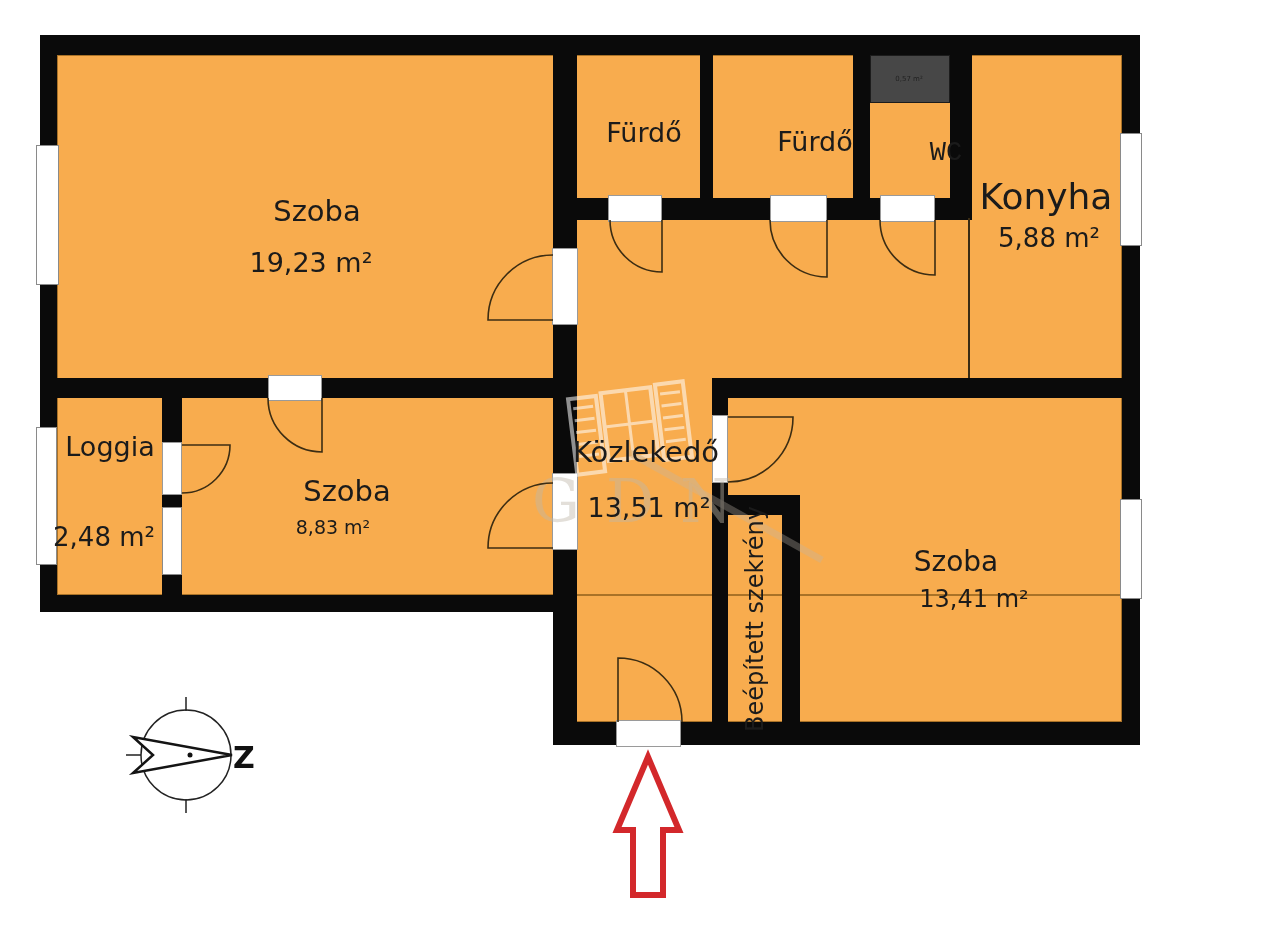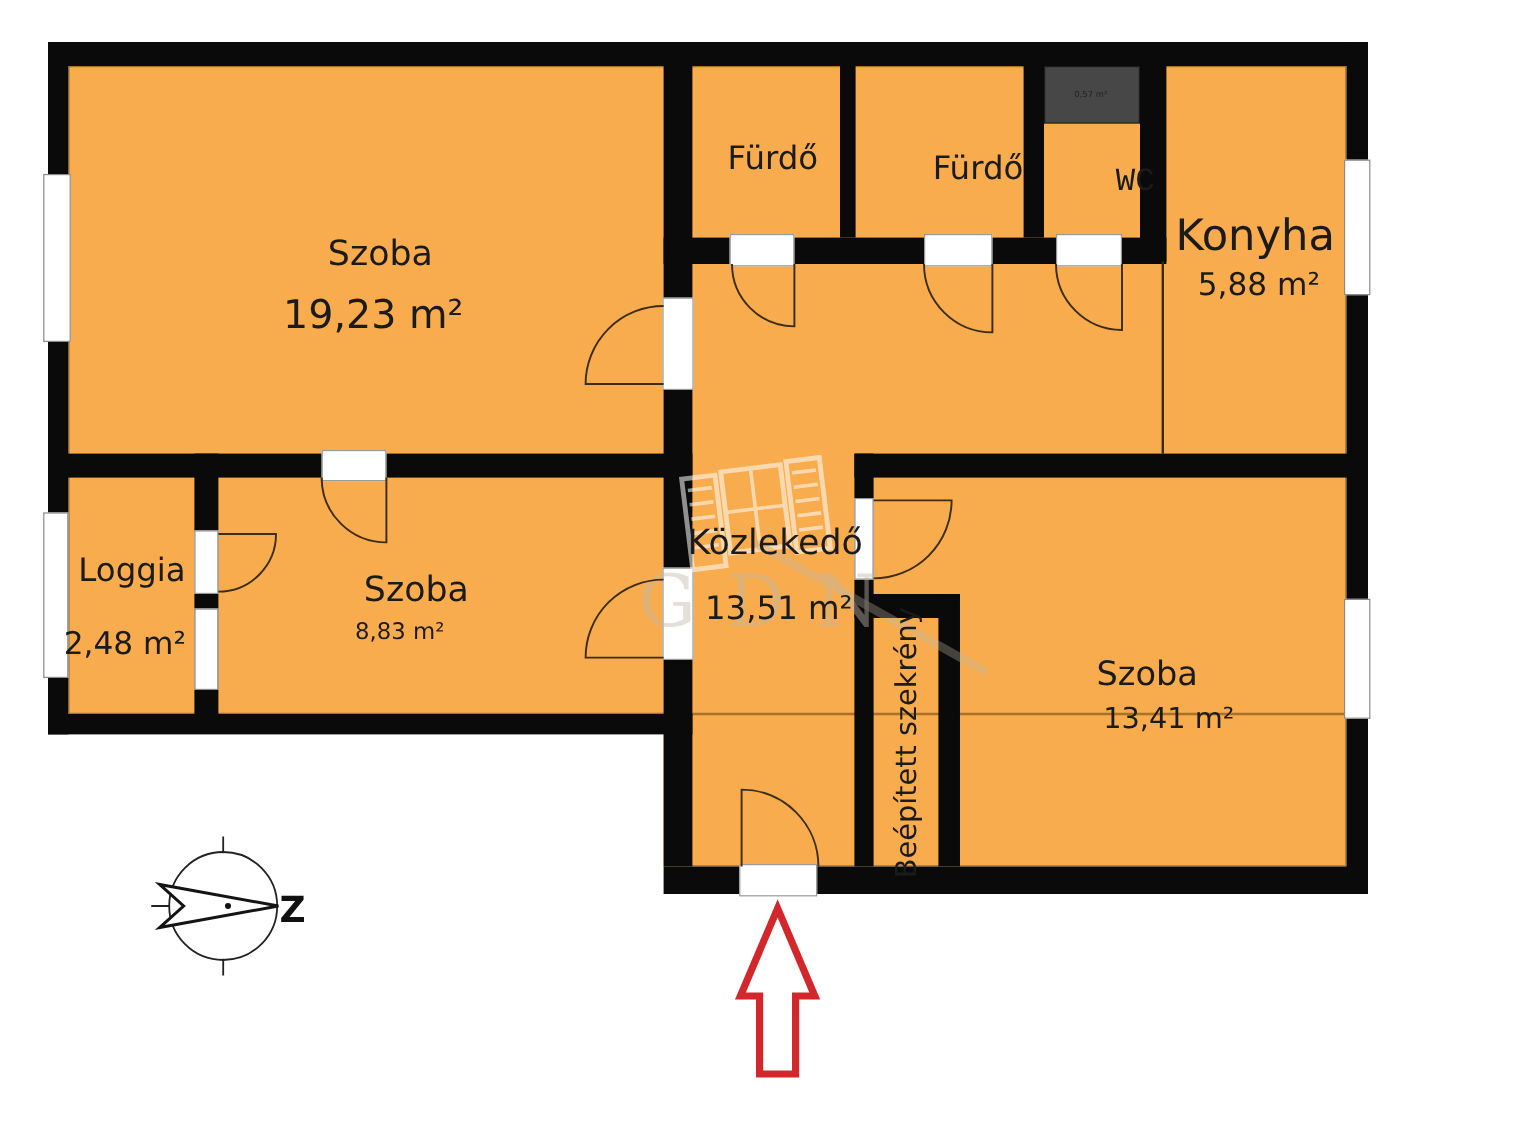--- a/index.html
+++ b/index.html
@@ -101,35 +101,35 @@
       <path class="compass-line" d="M186 697 L186 711 M186 799 L186 813 M126 755 L141 755"></path>
       <polygon class="compass-arrow" points="232,755 133,737 153,755 133,773"></polygon>
       <circle cx="190" cy="755" r="2.5" fill="#111"></circle>
       <text class="compass-letter" x="233" y="768">Z</text>
     </g>
 
     <polygon class="red-arrow" points="648,757 679,830 663,830 663,895 633,895 633,830 617,830"></polygon>
   </svg>
 
   <div class="lbl" style="left:317px;top:211px;font-size:29px;">Szoba</div>
-  <div class="lbl" style="left:311px;top:262px;font-size:33px;">19,23 m²</div>
+  <div class="lbl" style="left:311px;top:262px;font-size:27px;">19,23 m²</div>
 
   <div class="lbl" style="left:644px;top:132px;font-size:27px;">Fürdő</div>
   <div class="lbl" style="left:791px;top:141px;font-size:27px;margin-left:24px;">Fürdő</div>
   <div class="lbl" style="left:946px;top:153px;font-size:27px;font-family:Liberation Mono, monospace;">WC</div>
 
   <div class="shaft-lbl" style="left:909px;top:79px;">0,57 m²</div>
 
   <div class="lbl" style="left:1046px;top:197px;font-size:36px;">Konyha</div>
   <div class="lbl" style="left:1049px;top:238px;font-size:26px;">5,88 m²</div>
 
   <div class="lbl" style="left:646px;top:452px;font-size:29px;">Közlekedő</div>
   <div class="lbl" style="left:649px;top:507px;font-size:27px;">13,51 m²</div>
 
-  <div class="lbl" style="left:110px;top:476px;font-size:27px;">Loggia</div>
+  <div class="lbl" style="left:110px;top:446px;font-size:27px;">Loggia</div>
   <div class="lbl" style="left:104px;top:537px;font-size:26px;">2,48 m²</div>
 
   <div class="lbl" style="left:347px;top:491px;font-size:29px;">Szoba</div>
   <div class="lbl" style="left:333px;top:527px;font-size:19px;">8,83 m²</div>
 
   <div class="lbl" style="left:956px;top:562px;font-size:28px;">Szoba</div>
   <div class="lbl" style="left:974px;top:599px;font-size:24px;">13,41 m²</div>
 
   <div class="lbl vert" style="left:755px;top:619px;font-size:24px;">Beépített szekrény</div>
 

